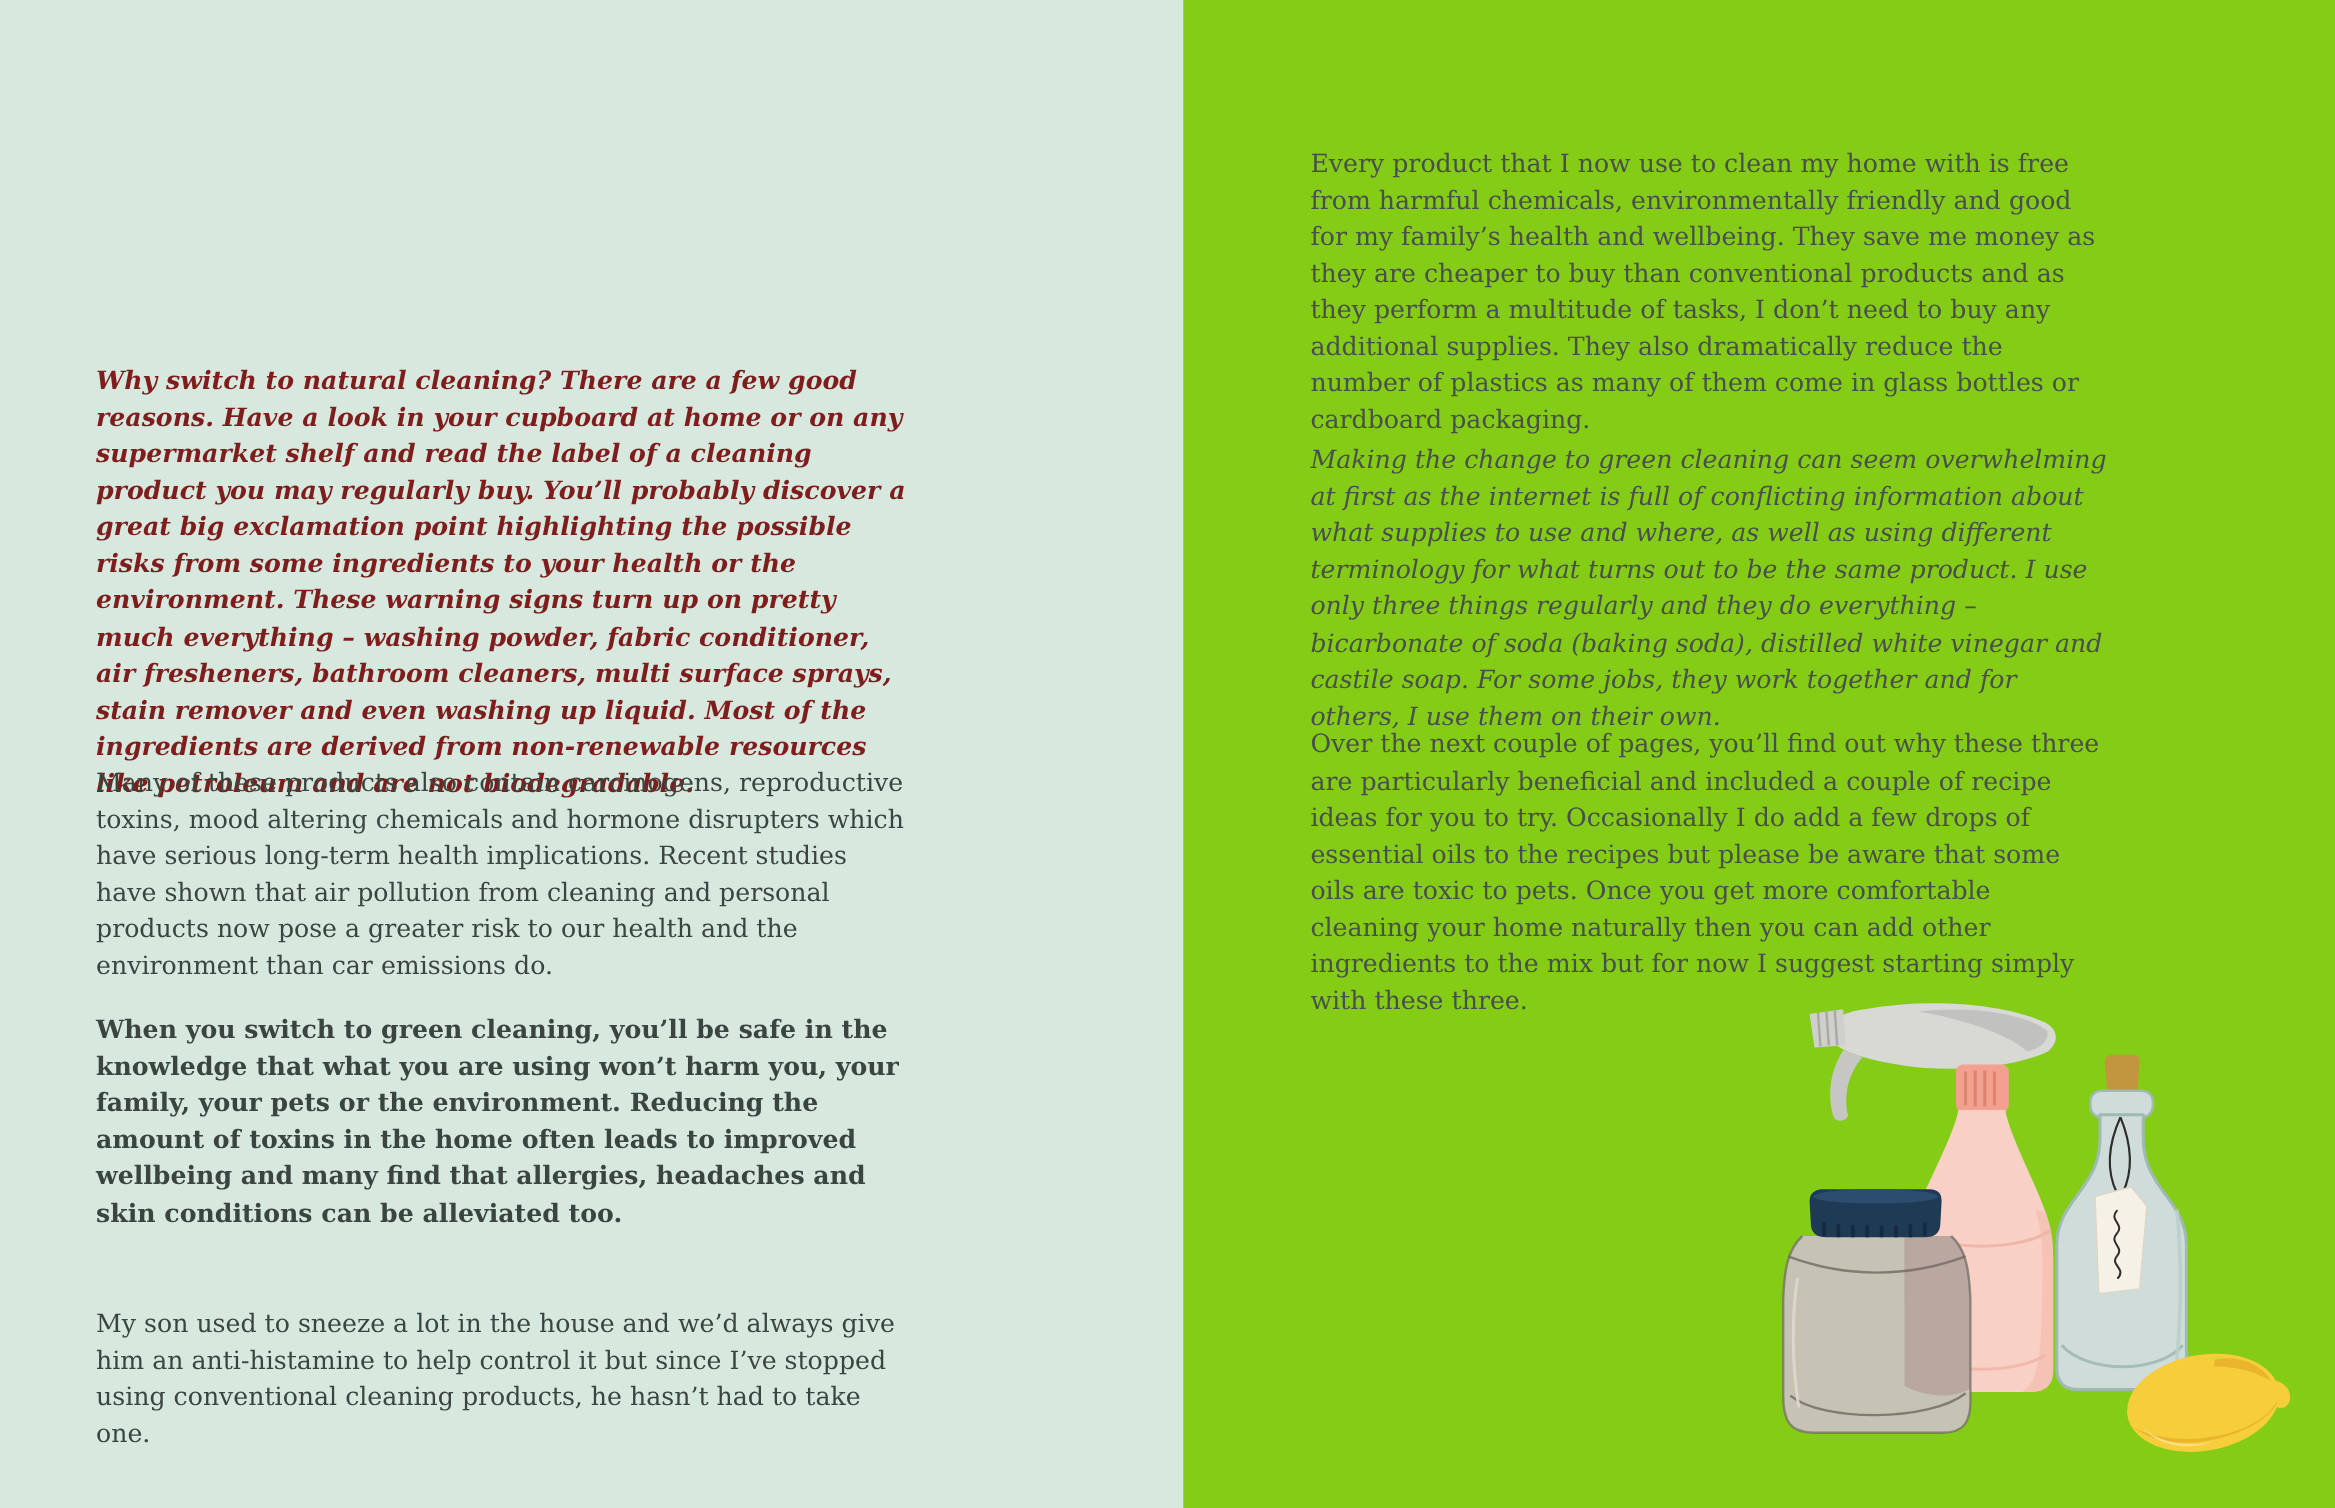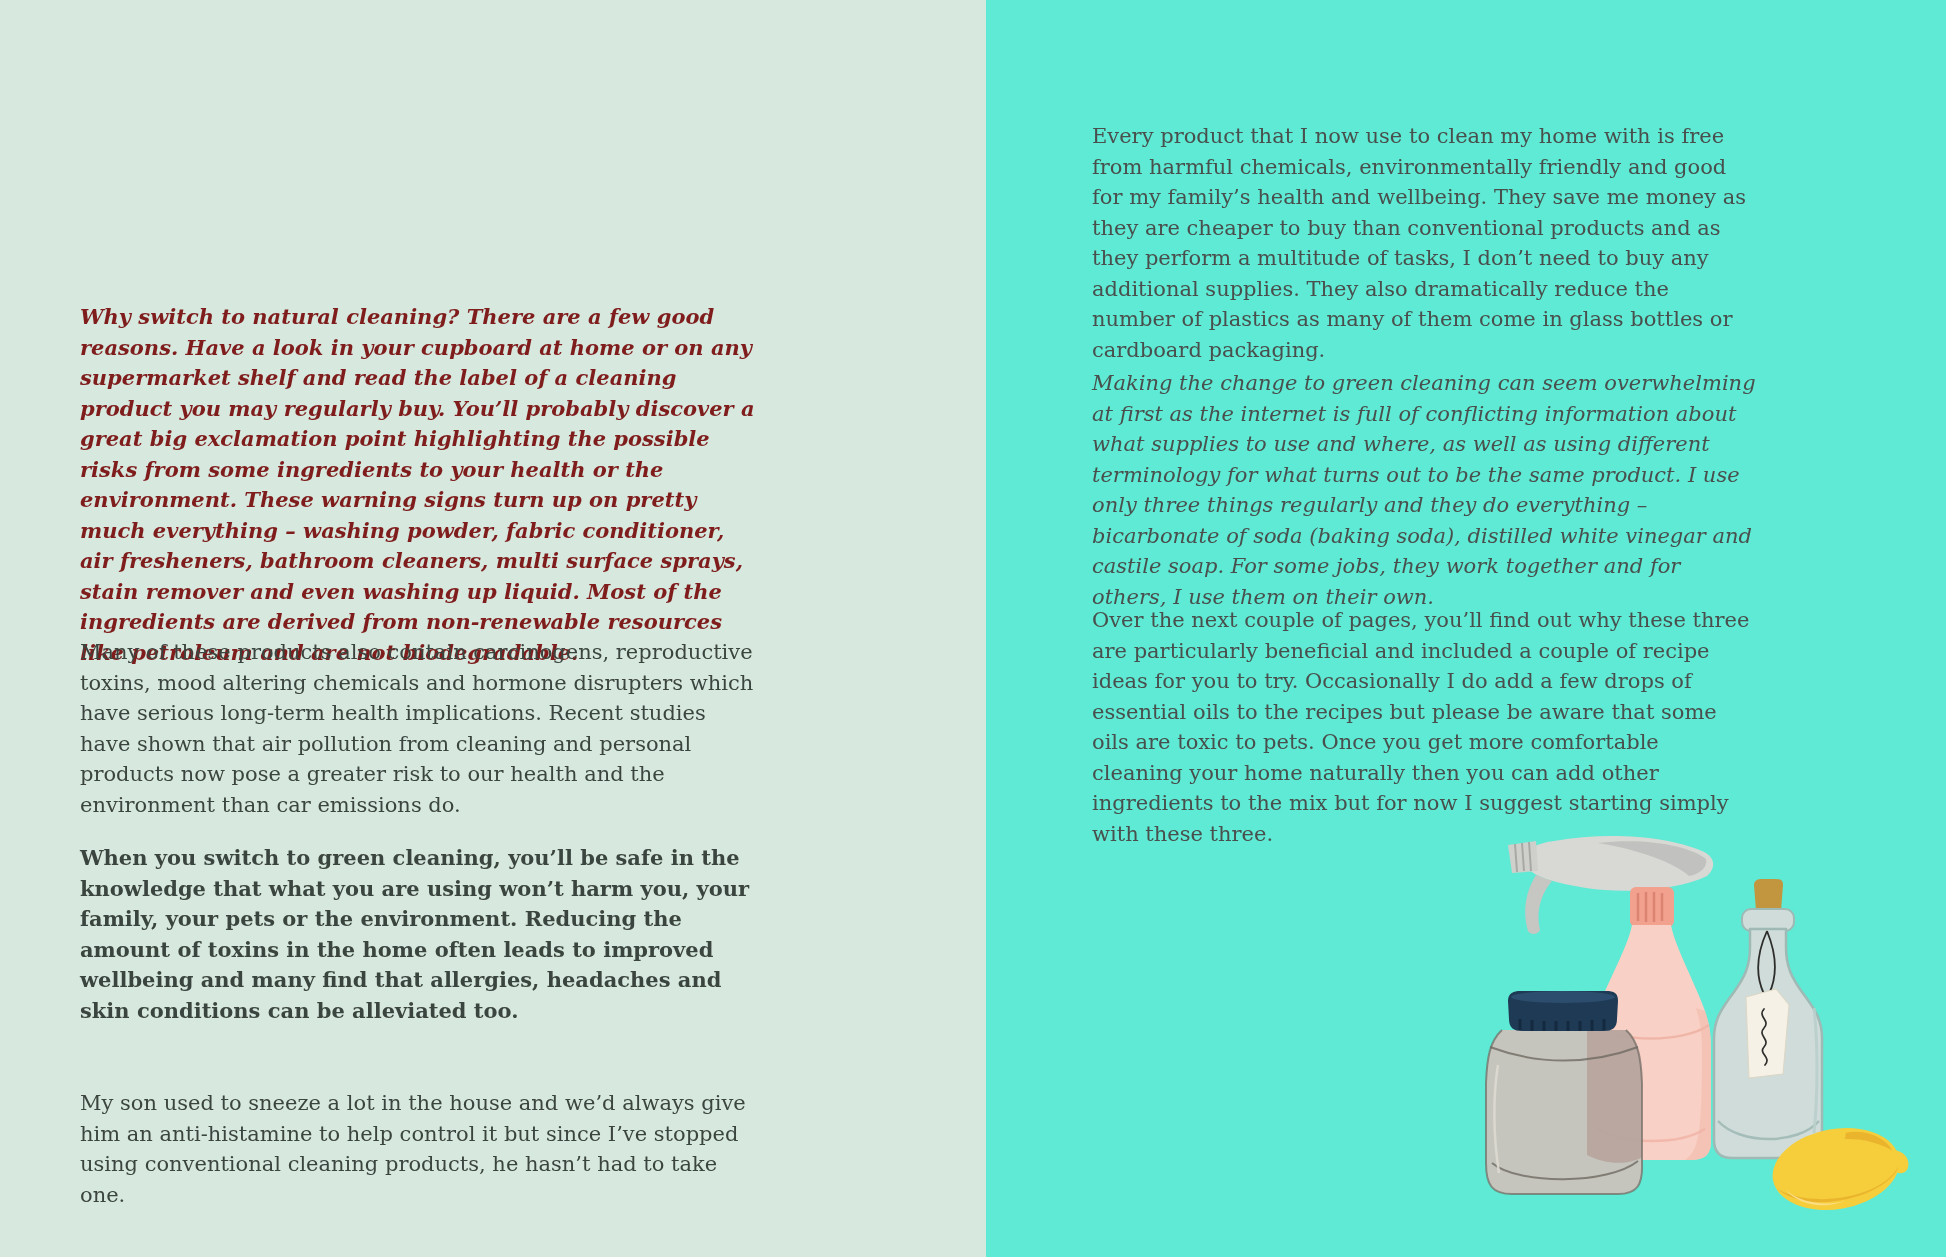--- a/index.html
+++ b/index.html
@@ -6,21 +6,21 @@
   .spread {
     position:relative; width:1946px; height:1257px; overflow:hidden;
     font-family:"DejaVu Serif", serif;
   }
   .page-left {
     position:absolute; left:0; top:0; width:986px; height:1257px;
     background:#d7e8de;
   }
   .page-right {
     position:absolute; left:986px; top:0; width:960px; height:1257px;
-    background:#5eead4;
+    background:#84cc16;
   }
   .title-block { position:absolute; left:80px; top:124px; }
   .title-line {
     display:table; white-space:nowrap;
     font-family:"Liberation Sans", sans-serif; font-weight:700;
     font-size:44px; line-height:1; letter-spacing:0.13em;
     color:#1f2420; border-bottom:5px solid #1f2420;
     padding-bottom:8px; margin-bottom:14px;
   }
   .para {

